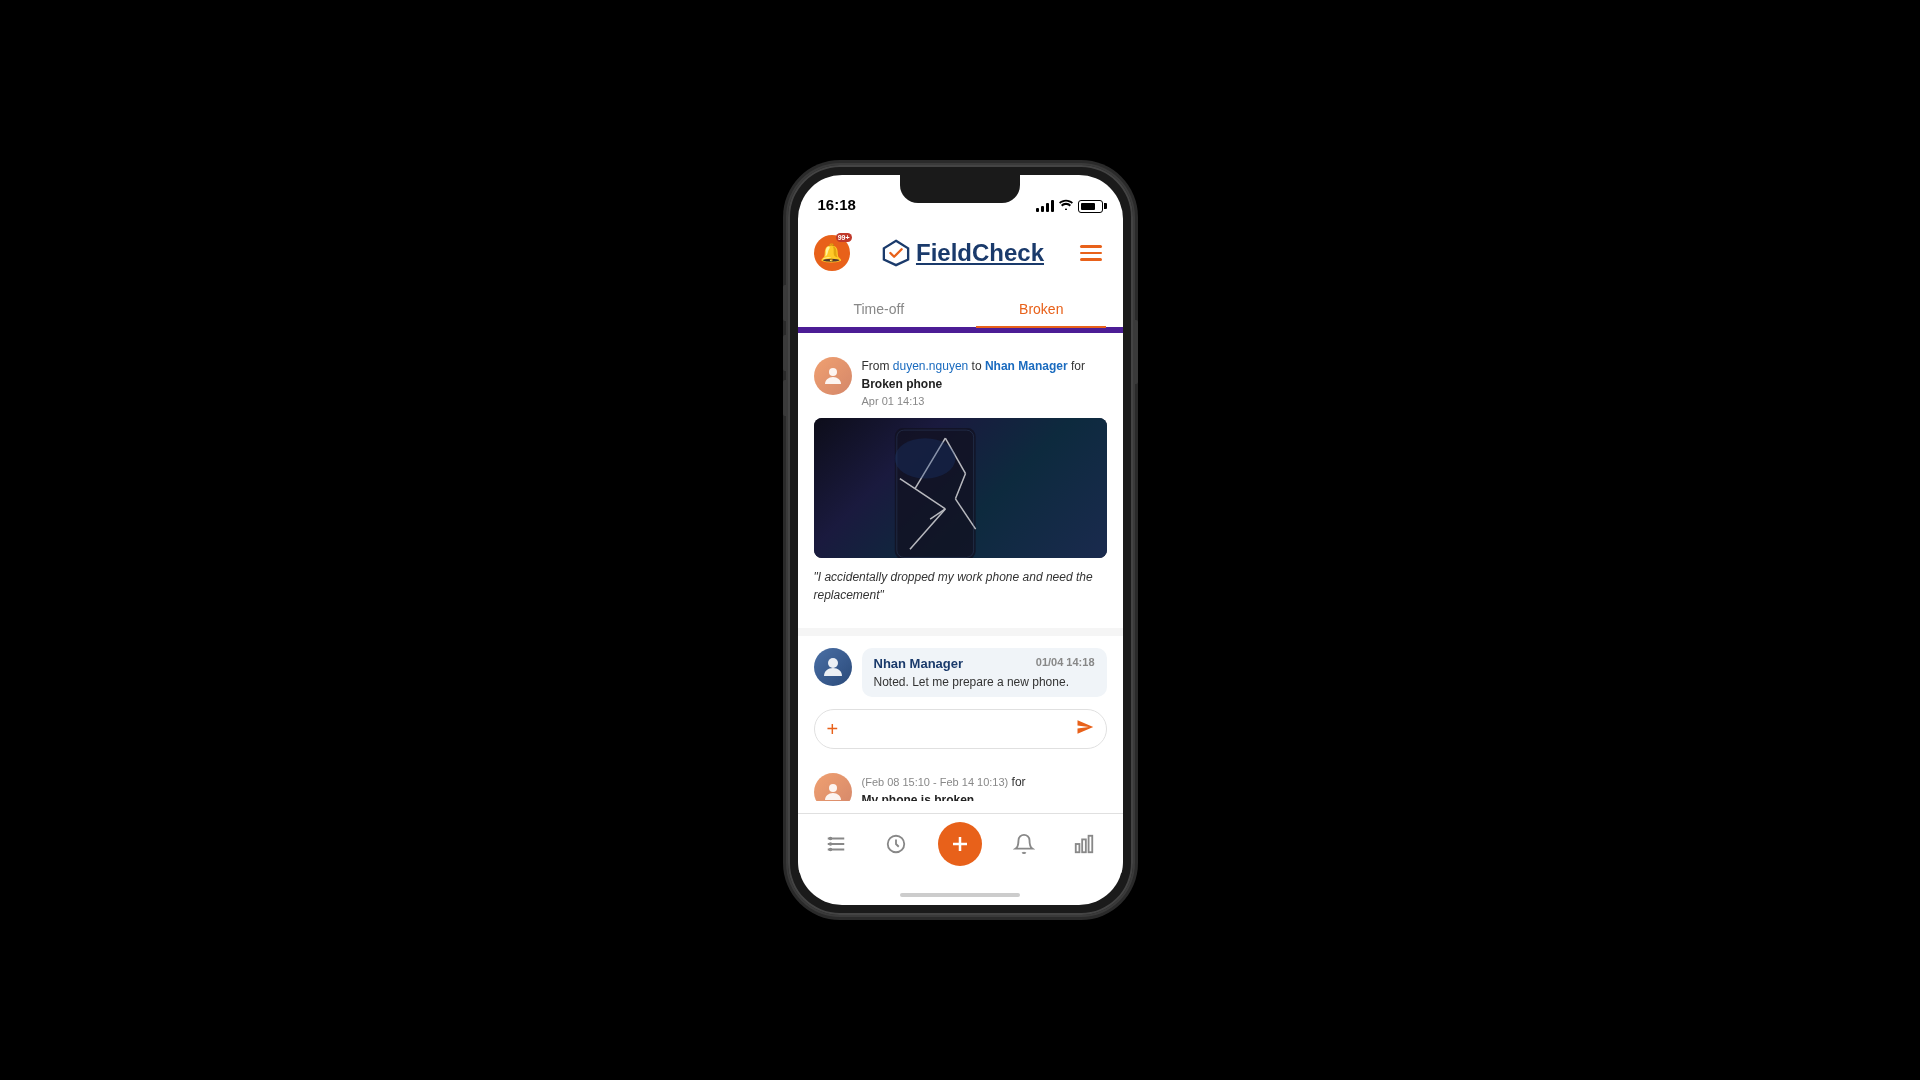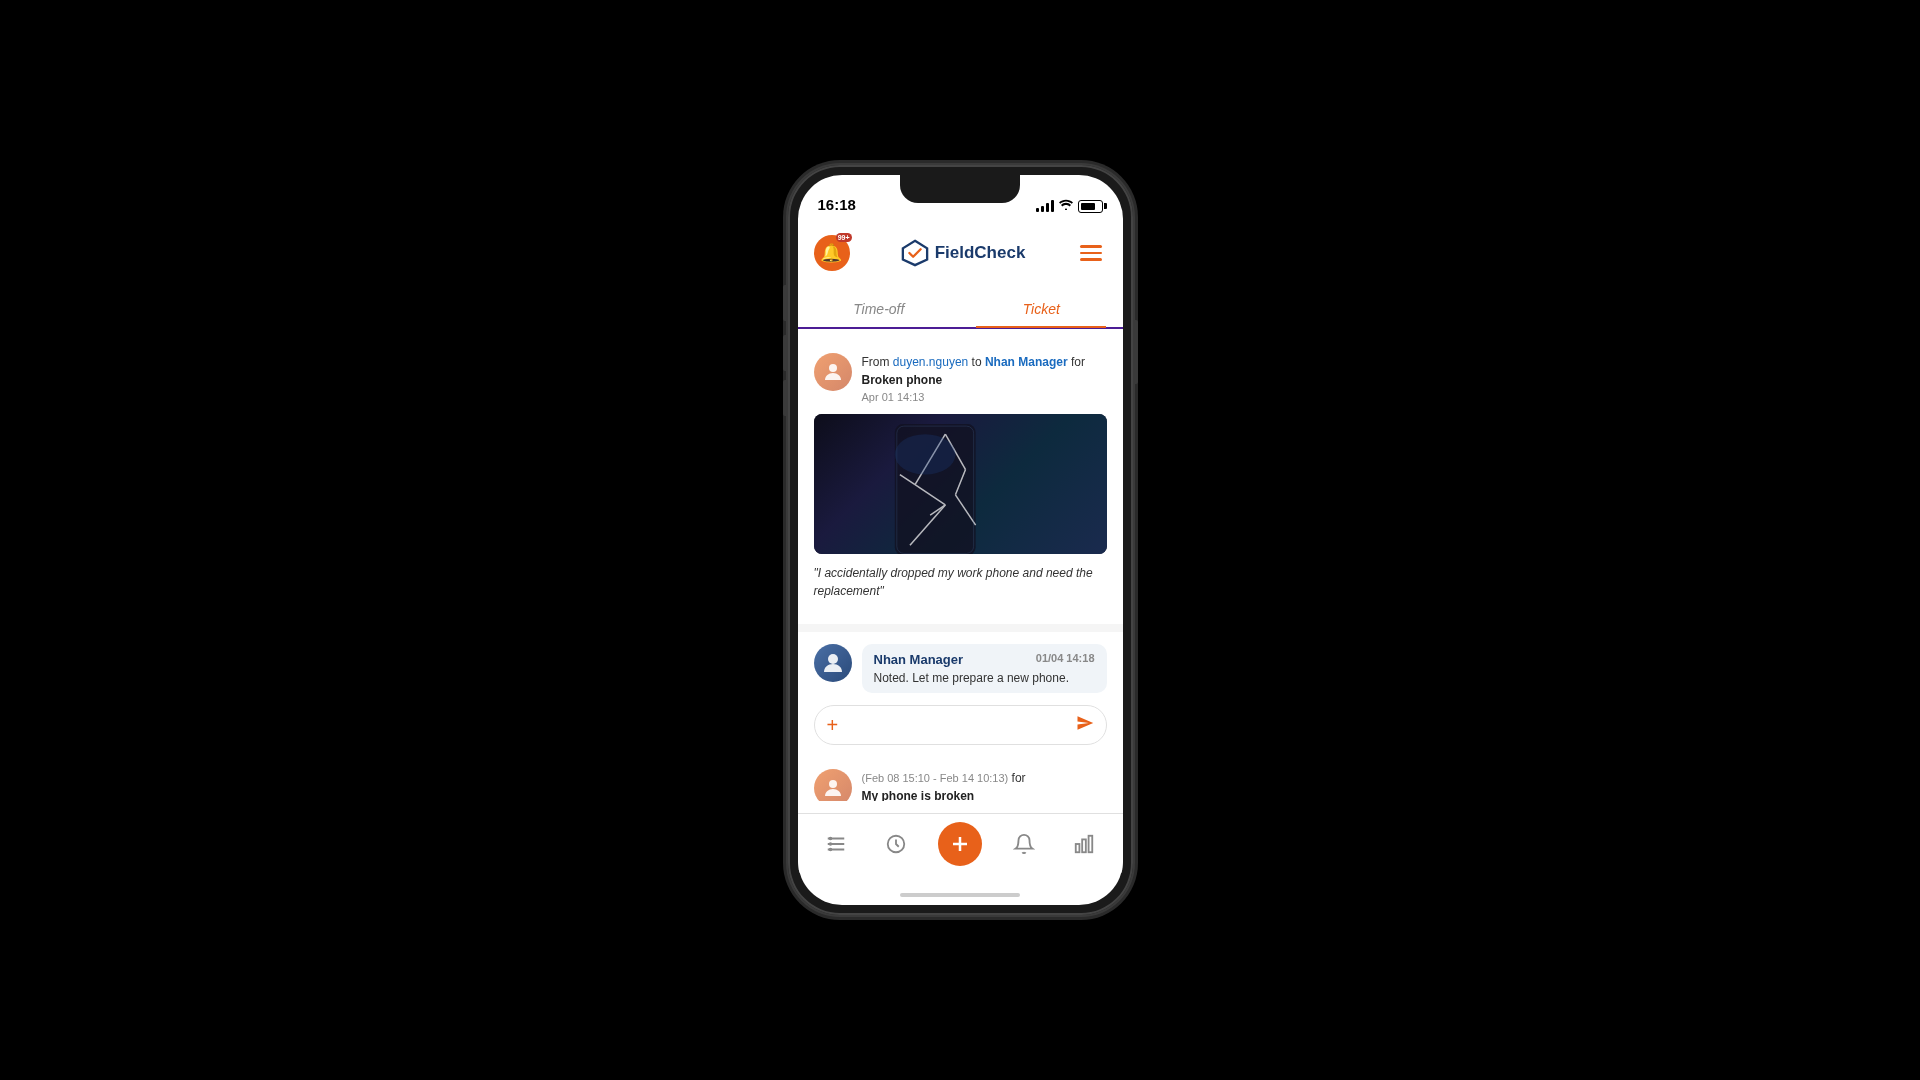--- a/index.html
+++ b/index.html
@@ -189,45 +189,45 @@
     .header-logo {
       display: flex;
       align-items: center;
       gap: 6px;
     }
     .logo-icon {
       width: 28px;
       height: 28px;
     }
     .logo-text {
-      font-size: 17px;
+      font-size: 24px;
       font-weight: 600;
       color: #1a3a6b;
+      text-decoration: underline;
     }
 
     .header-menu {
       display: flex;
       flex-direction: column;
       gap: 4px;
       padding: 4px;
       cursor: pointer;
     }
     .menu-line {
       width: 22px;
       height: 2.5px;
       background: #e8611a;
       border-radius: 2px;
     }
 
     
     .tabs {
       display: flex;
-      border-bottom: 2px solid #4c1d95;
+      border-bottom: 6px solid #4c1d95;
       flex-shrink: 0;
-      font-style: italic;
     }
     .tab {
       flex: 1;
       text-align: center;
       padding: 10px 0;
       font-size: 14px;
       color: #888;
       cursor: pointer;
       position: relative;
     }
@@ -563,21 +563,21 @@
         <div class="menu-line"></div>
         <div class="menu-line"></div>
       </div>
     </div>
 
     <div class="tabs">
       <div class="tab">
         <span>Time-off</span>
       </div>
       <div class="tab active">
-        <span>Ticket</span>
+        <span>Broken</span>
       </div>
     </div>
 
     <div class="content">
 
       <div class="ticket-card">
         <div class="ticket-header">
           <div class="avatar">
             <div class="avatar-img-1">
               <svg width="24" height="24" viewBox="0 0 24 24">

